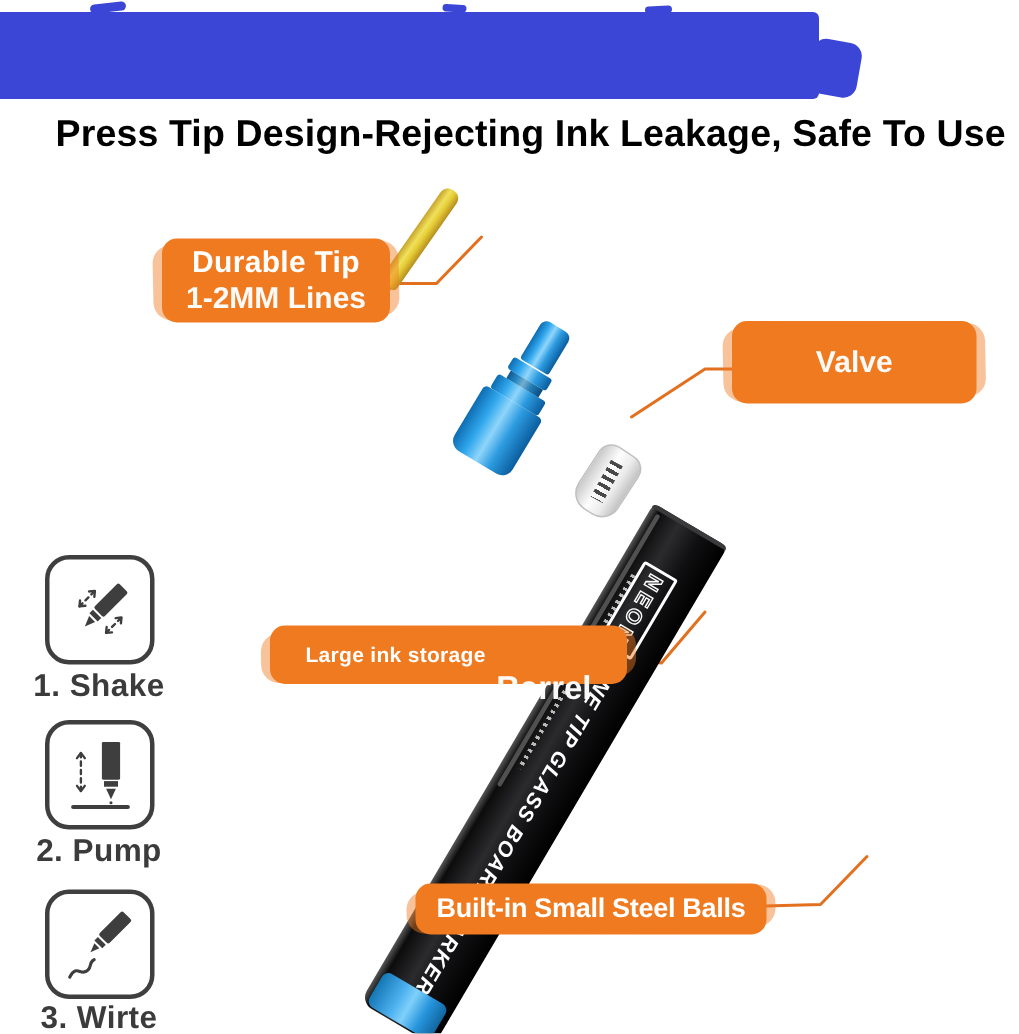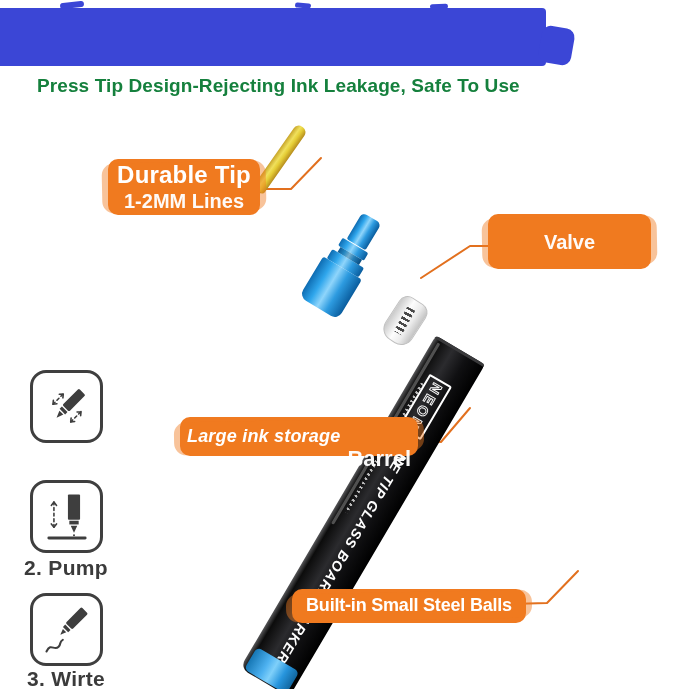--- a/index.html
+++ b/index.html
@@ -8,34 +8,34 @@
     font-family:"Liberation Sans","DejaVu Sans",sans-serif;
   }
   
   .brush{position:absolute;left:-8px;top:8px;width:554px;height:58px;background:#3B46D6;border-radius:4px;}
   .brush-blob{position:absolute;left:540px;top:27px;width:33px;height:37px;background:#3B46D6;border-radius:9px;transform:rotate(10deg);}
   .speck{position:absolute;background:#3B46D6;border-radius:3px;}
   .speck.s1{left:60px;top:2px;width:24px;height:6px;transform:rotate(-6deg);}
   .speck.s2{left:295px;top:3px;width:16px;height:5px;transform:rotate(4deg);}
   .speck.s3{left:430px;top:4px;width:18px;height:5px;transform:rotate(-3deg);}
   .page-title{position:absolute;left:36px;top:15px;font-size:38px;font-weight:bold;color:#fff;letter-spacing:-.5px;white-space:nowrap;}
-  .page-subtitle{position:absolute;left:37px;top:75px;font-size:19px;font-weight:700;color:#15803d;letter-spacing:.1px;white-space:nowrap;}
+  .page-subtitle{position:absolute;left:37px;top:75px;font-size:25px;font-weight:700;color:#000000;letter-spacing:.1px;white-space:nowrap;}
 
   
   .callout{position:absolute;background:#F07A20;border-radius:10px;color:#fff;
     display:flex;flex-direction:column;align-items:center;justify-content:center;text-align:center;z-index:5;}
   .callout::before{content:"";position:absolute;inset:3px -6px;background:#F07A20;opacity:.45;border-radius:12px;transform:rotate(-1.2deg);z-index:-1;}
-  .co-title{font-size:24px;font-weight:bold;letter-spacing:.2px;line-height:1.2;}
+  .co-title{font-size:20px;font-weight:bold;letter-spacing:.2px;line-height:1.2;}
   .co-sub{font-size:20px;font-weight:bold;opacity:.97;line-height:1.2;}
   .co-durable{left:108px;top:159px;width:152px;height:56px;}
   .co-anti{left:488px;top:214px;width:163px;height:55px;}
   .co-ink{left:180px;top:417px;width:238px;height:39px;flex-direction:row;gap:7px;}
-  .co-ink .co-title{font-size:18px;font-style:italic;}
+  .co-ink .co-title{font-size:14px;}
   .co-ink .co-sub{font-size:22px;font-weight:600;margin-top:46px;}
-  .co-balls{left:277px;top:589px;width:234px;height:34px;margin-left:15px;}
+  .co-balls{left:277px;top:589px;width:234px;height:34px;}
   .co-balls .co-title{font-size:18px;letter-spacing:-.2px;}
 
   
   #connectors{position:absolute;left:0;top:0;z-index:2;}
 
   
   .step-box{position:absolute;width:67px;height:67px;border:3px solid #3f3f3f;border-radius:16px;
     display:flex;align-items:center;justify-content:center;background:#fff;}
   .b1{left:30px;top:370px;} .b2{left:30px;top:480px;} .b3{left:30px;top:593px;}
   .step-label{position:absolute;width:120px;text-align:center;font-size:21px;font-weight:600;color:#3b3b3b;letter-spacing:.3px;}
@@ -121,20 +121,21 @@
       <g stroke="#3e3e3e" stroke-width="1.7" fill="none" stroke-linecap="round">
         <path d="M15,27 L26,16" stroke-dasharray="3,3"></path>
         <path d="M26,16 L21.8,16.4 M26,16 L25.6,20.2"></path>
         <path d="M15,27 L19.2,26.6 M15,27 L15.4,22.8"></path>
         <path d="M34,46 L45,35" stroke-dasharray="3,3"></path>
         <path d="M45,35 L40.8,35.4 M45,35 L44.6,39.2"></path>
         <path d="M34,46 L38.2,45.6 M34,46 L34.4,41.8"></path>
       </g>
     </svg>
   </div>
+  <div class="step-label l1">1. Shake</div>
 
   <div class="step-box b2">
     <svg class="icon-glyph" width="56" height="56" viewBox="0 0 60 60">
       <g fill="#3e3e3e">
         <rect x="31" y="6" width="13" height="27" rx="1"></rect>
         <rect x="32.5" y="34" width="10" height="4"></rect>
         <polygon points="34,39.5 41,39.5 37.5,47"></polygon>
         <circle cx="37.5" cy="49.5" r="1.1"></circle>
         <rect x="9" y="51" width="42" height="3" rx="1.5"></rect>
       </g>

